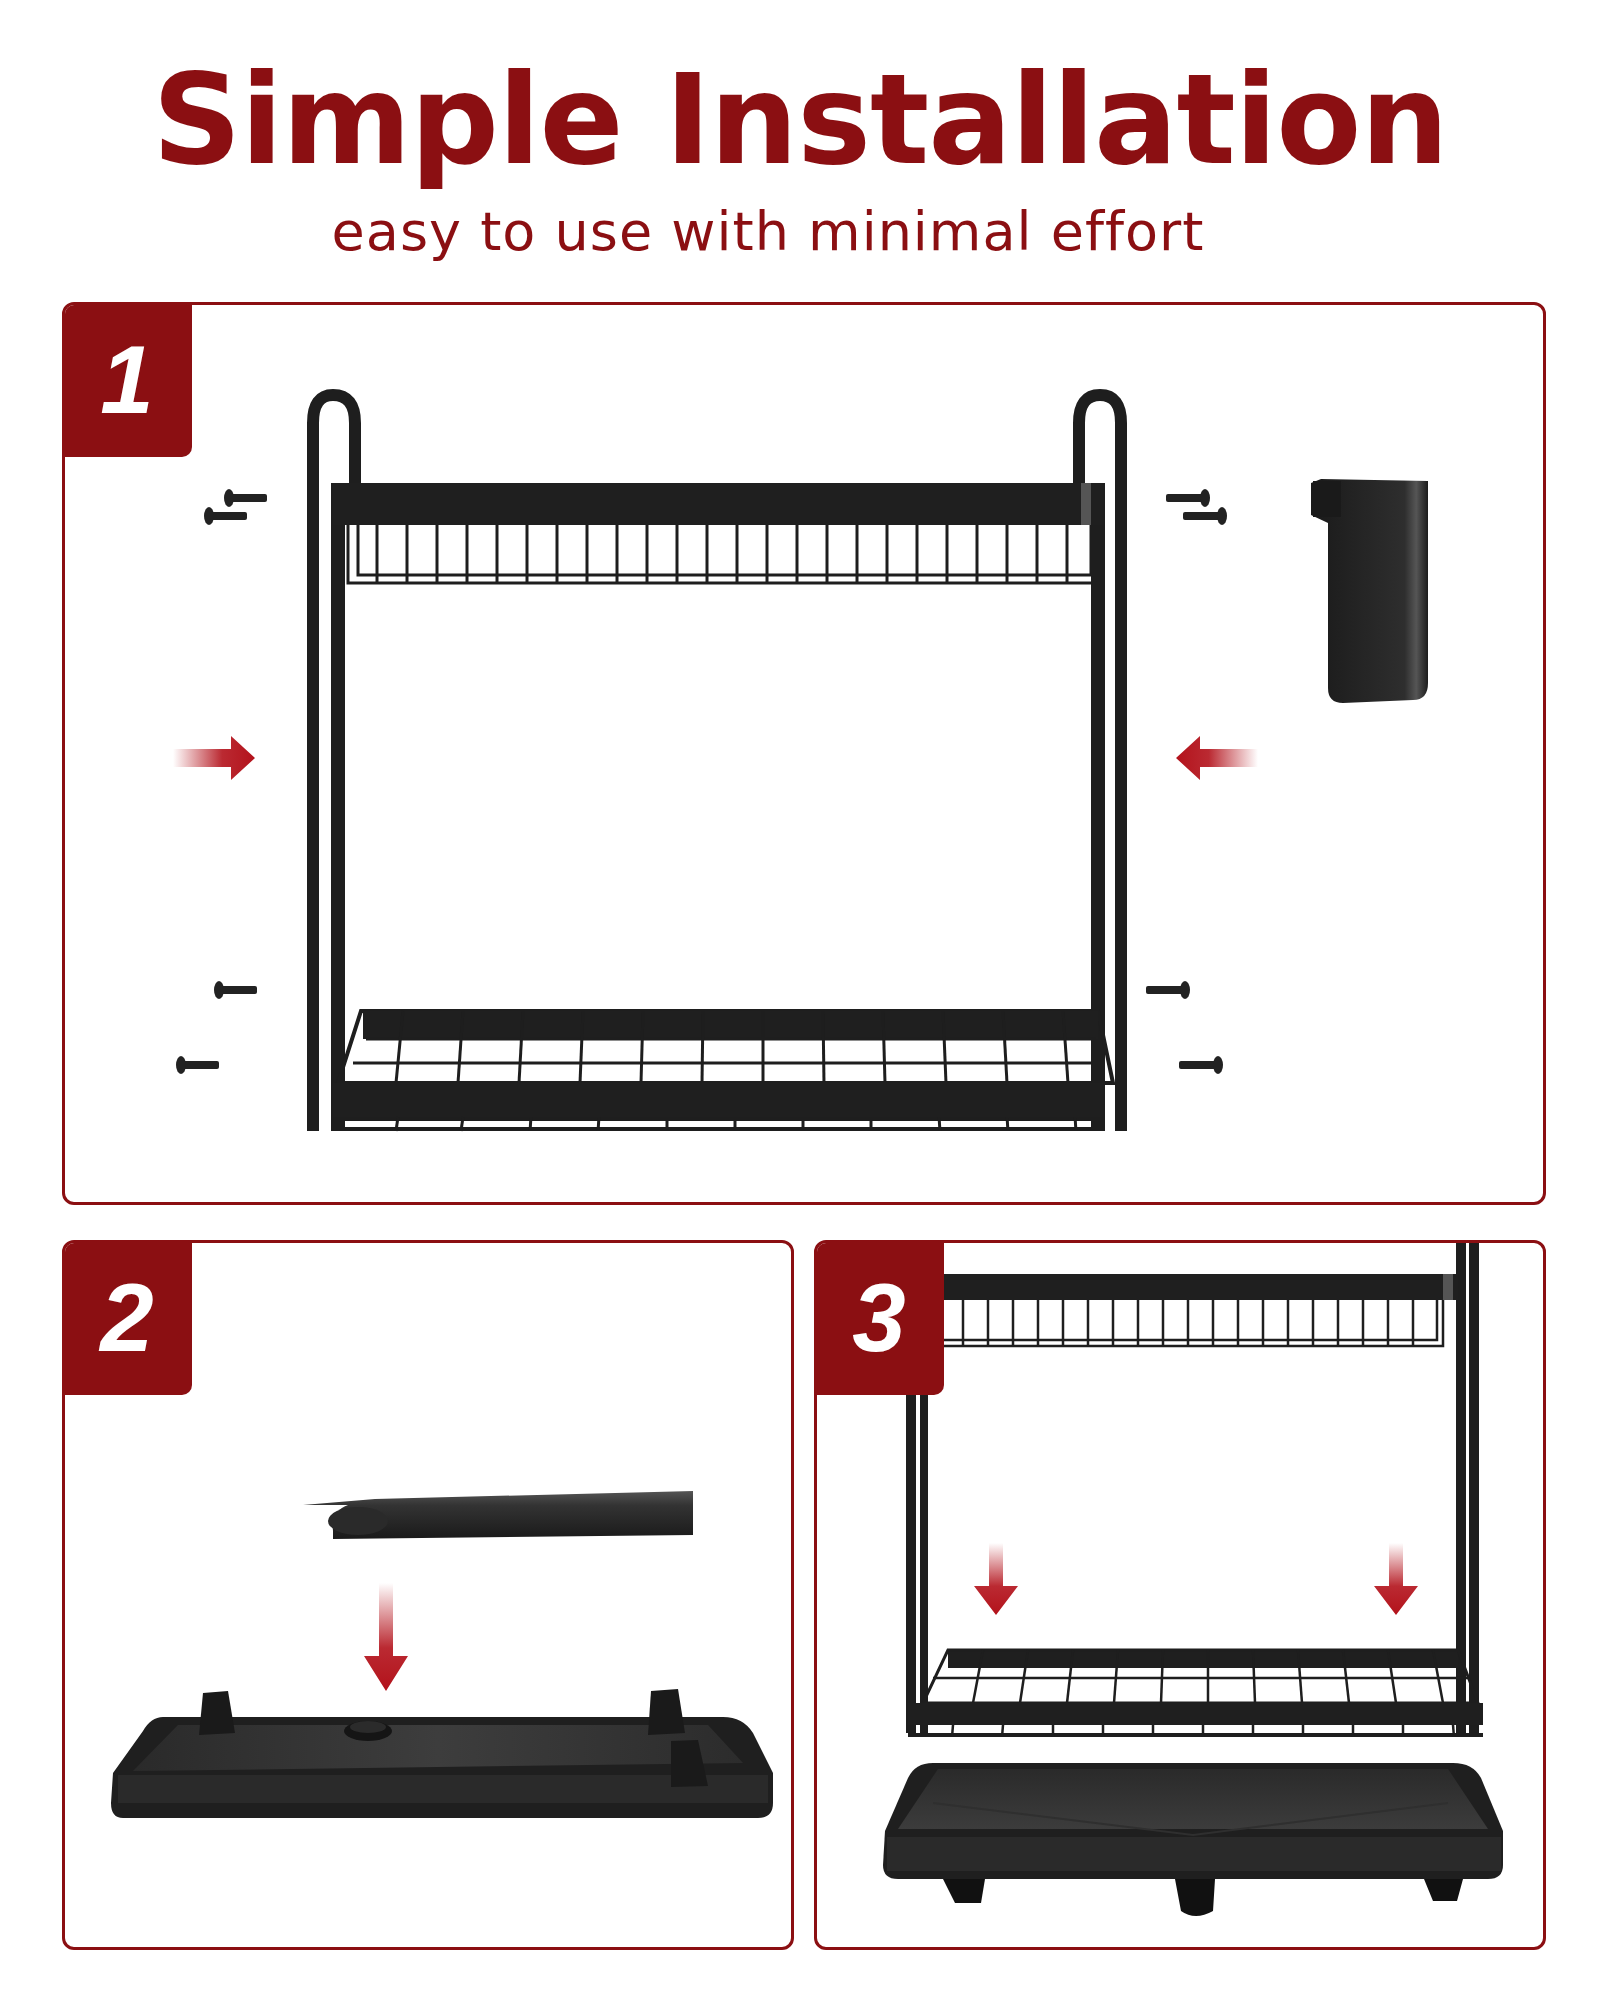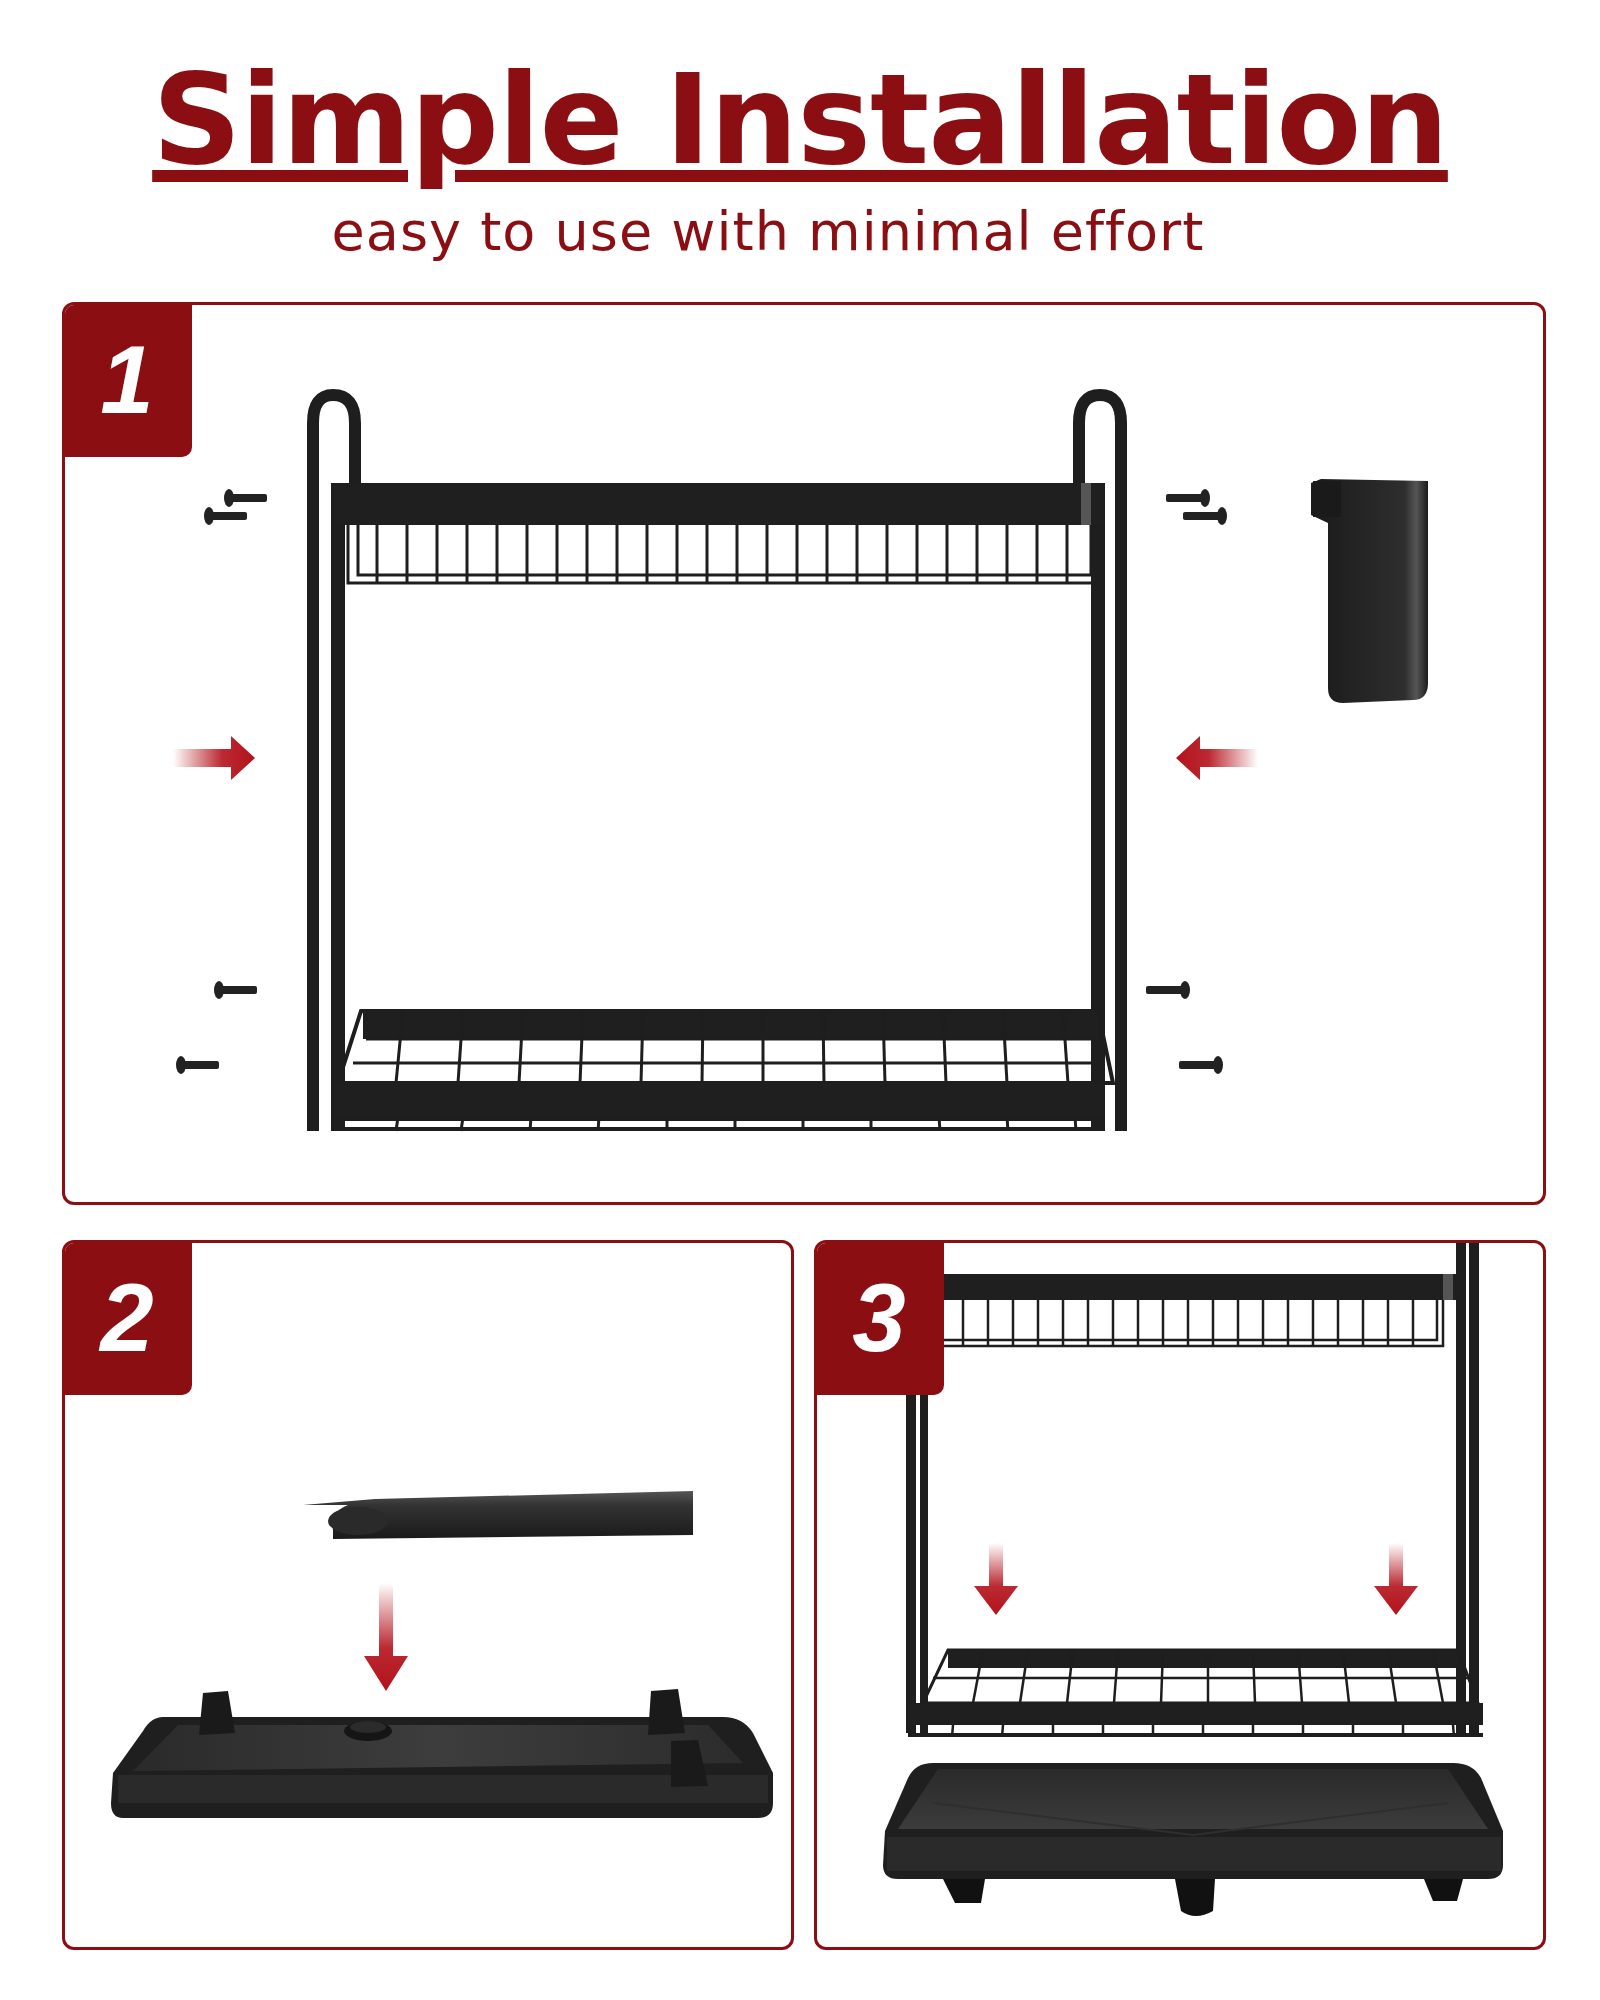--- a/index.html
+++ b/index.html
@@ -1,17 +1,17 @@
 <!DOCTYPE html>
 <html><head>
 <meta charset="utf-8">
 <style>
   html, body { margin:0; padding:0; }
   body { width:1600px; height:2000px; background:#ffffff; position:relative; overflow:hidden; font-family:"DejaVu Sans", sans-serif; }
-  .title { position:absolute; left:0; width:1600px; top:58px; text-align:center; color:#8b0f12; font-family:"DejaVu Sans", sans-serif; font-weight:bold; font-size:124px; letter-spacing:-1px; line-height:1;text-decoration:underline; }
+  .title { position:absolute; left:0; width:1600px; top:58px; text-align:center; color:#8b0f12; font-family:"DejaVu Sans", sans-serif; font-weight:bold; font-size:124px; letter-spacing:-1px; line-height:1; }
   .subtitle { position:absolute; left:0; width:1536px; top:205px; text-align:center; color:#8b0f12; font-family:"DejaVu Sans", sans-serif; font-size:54px; line-height:1; font-weight:normal; letter-spacing:1px; }
   .panel { position:absolute; border:3px solid #8b0f12; border-radius:12px; background:#fff; box-sizing:border-box; overflow:hidden; }
   .badge { position:absolute; left:-3px; top:-3px; width:130px; height:155px; background:#8b0f12; border-radius:10px 0 10px 0; color:#fff; display:flex; align-items:center; justify-content:center; font-family:"Liberation Sans", sans-serif; font-weight:bold; font-style:italic; font-size:96px; z-index:5; }
   svg { position:absolute; left:0; top:0; }
 </style>
 </head>
 <body>
 
 <div class="title">Simple Installation</div>
 <div class="subtitle">easy to use with minimal effort</div>

